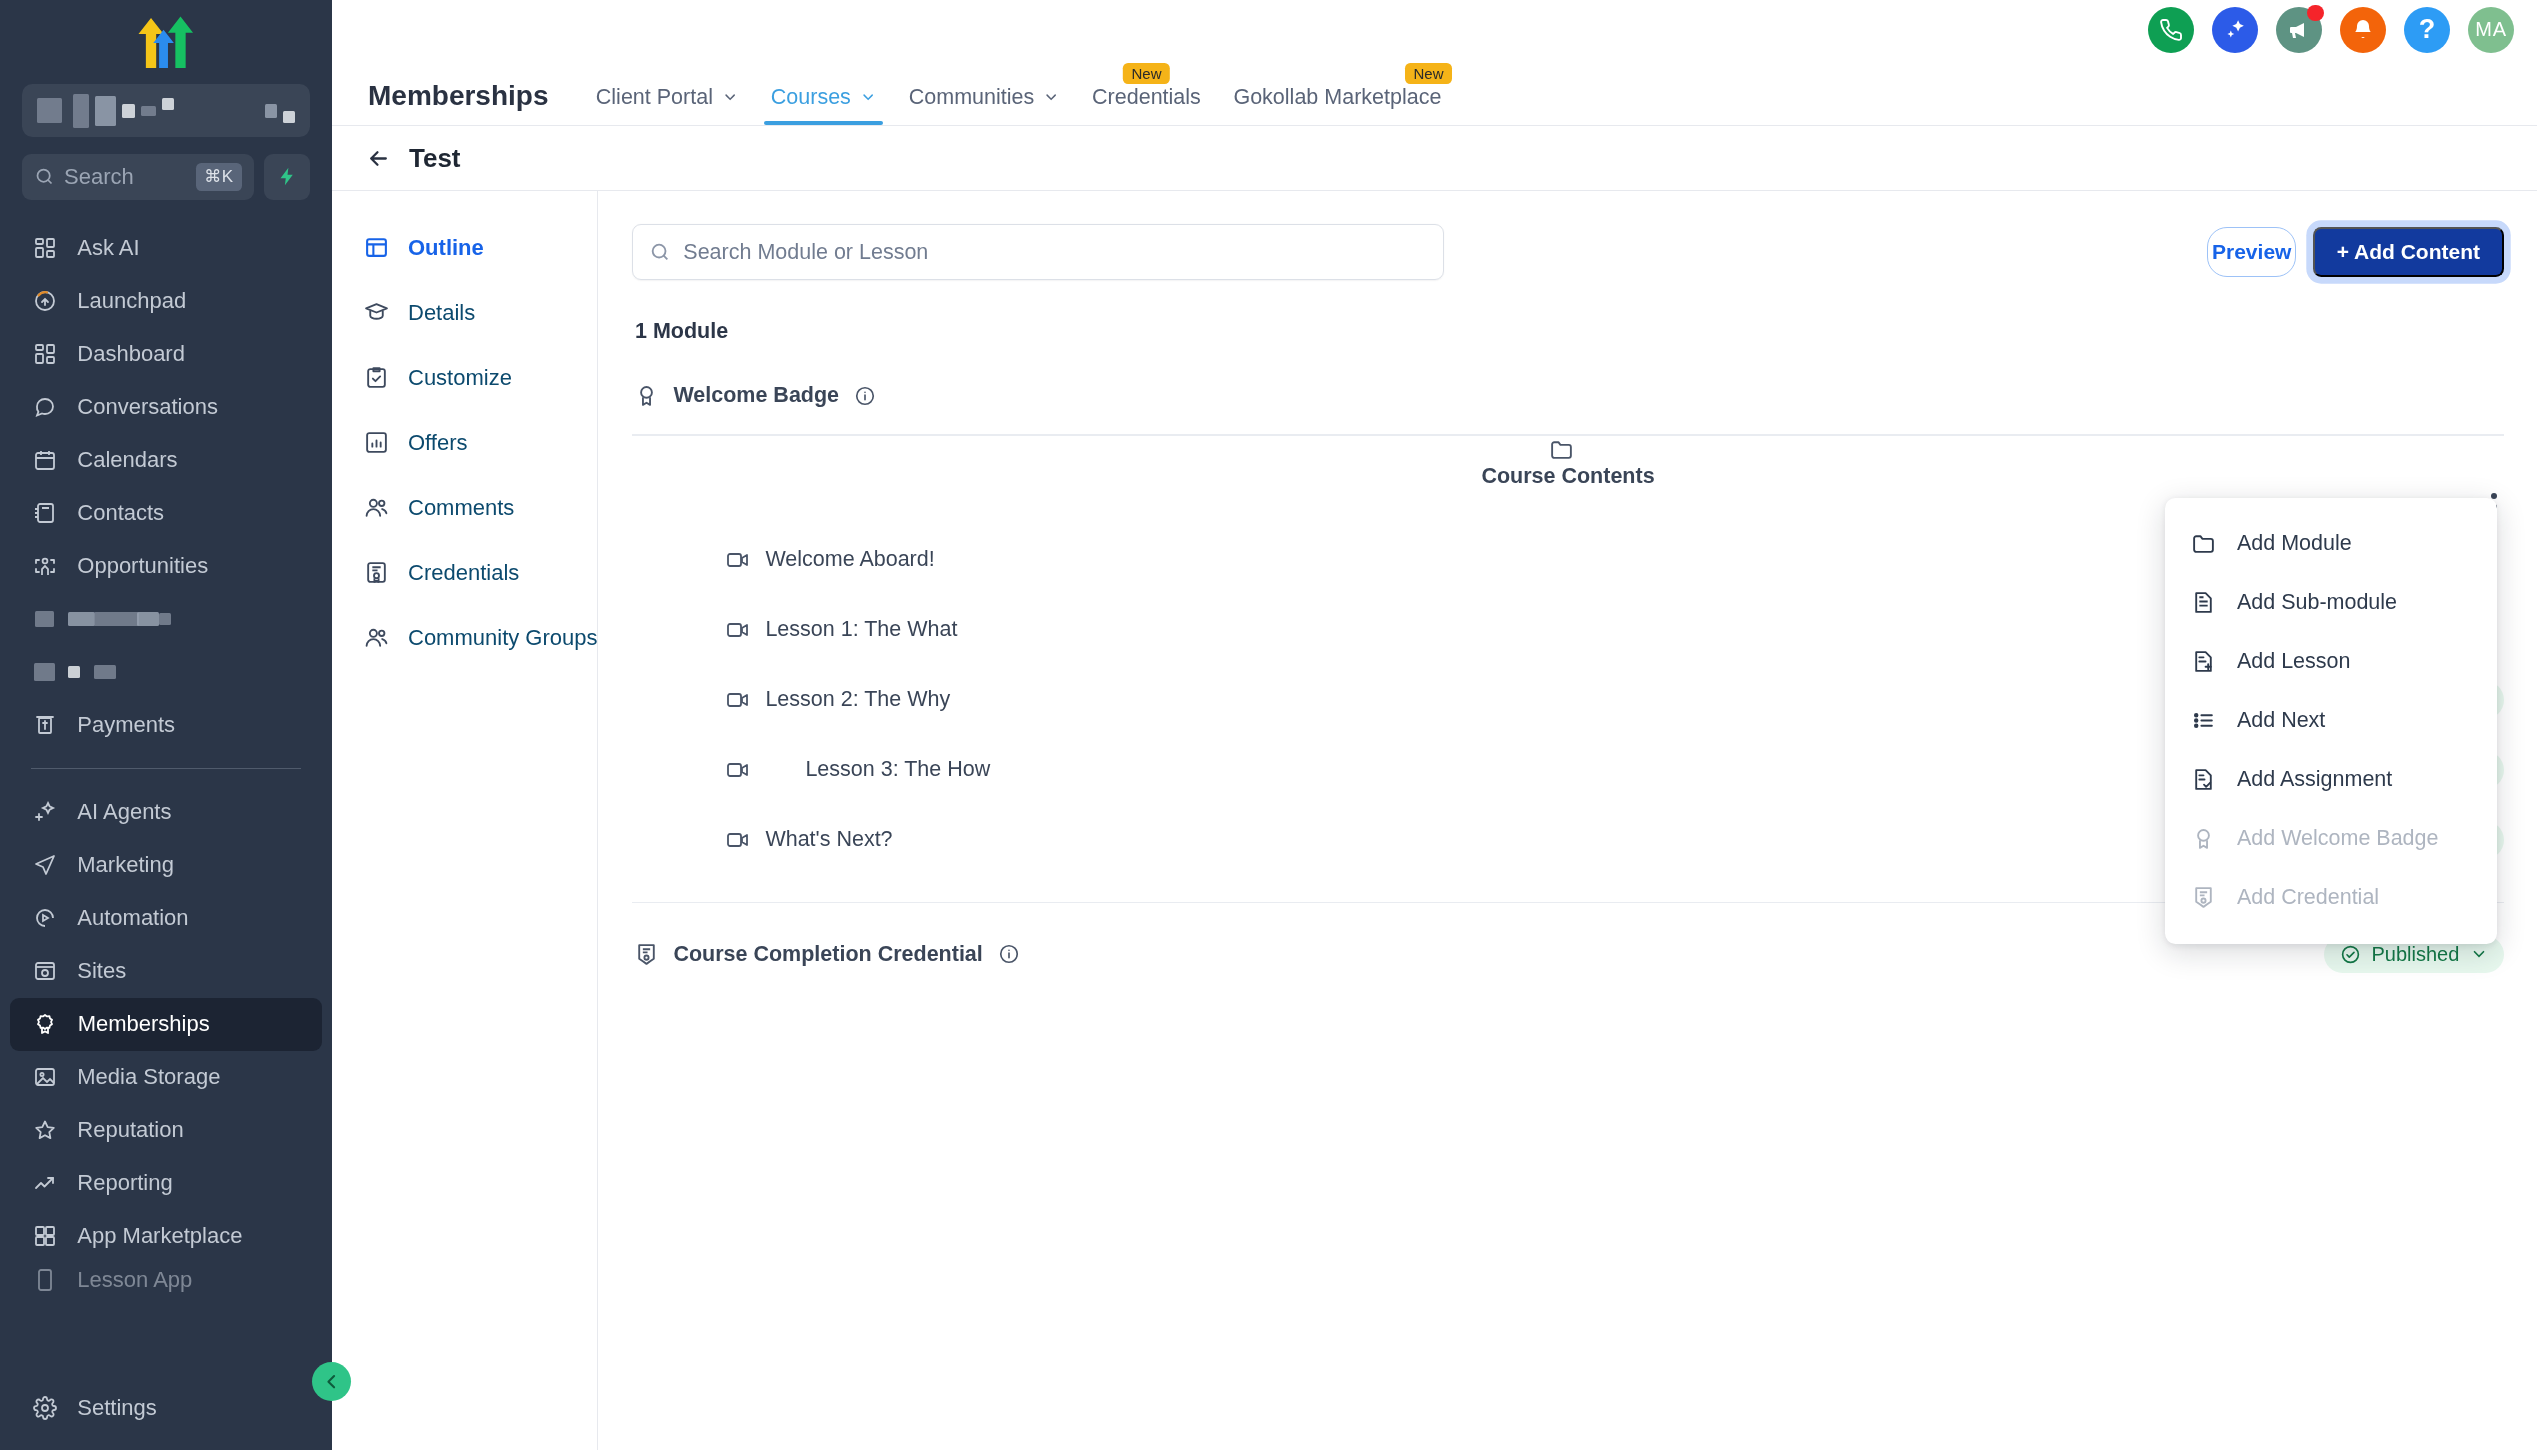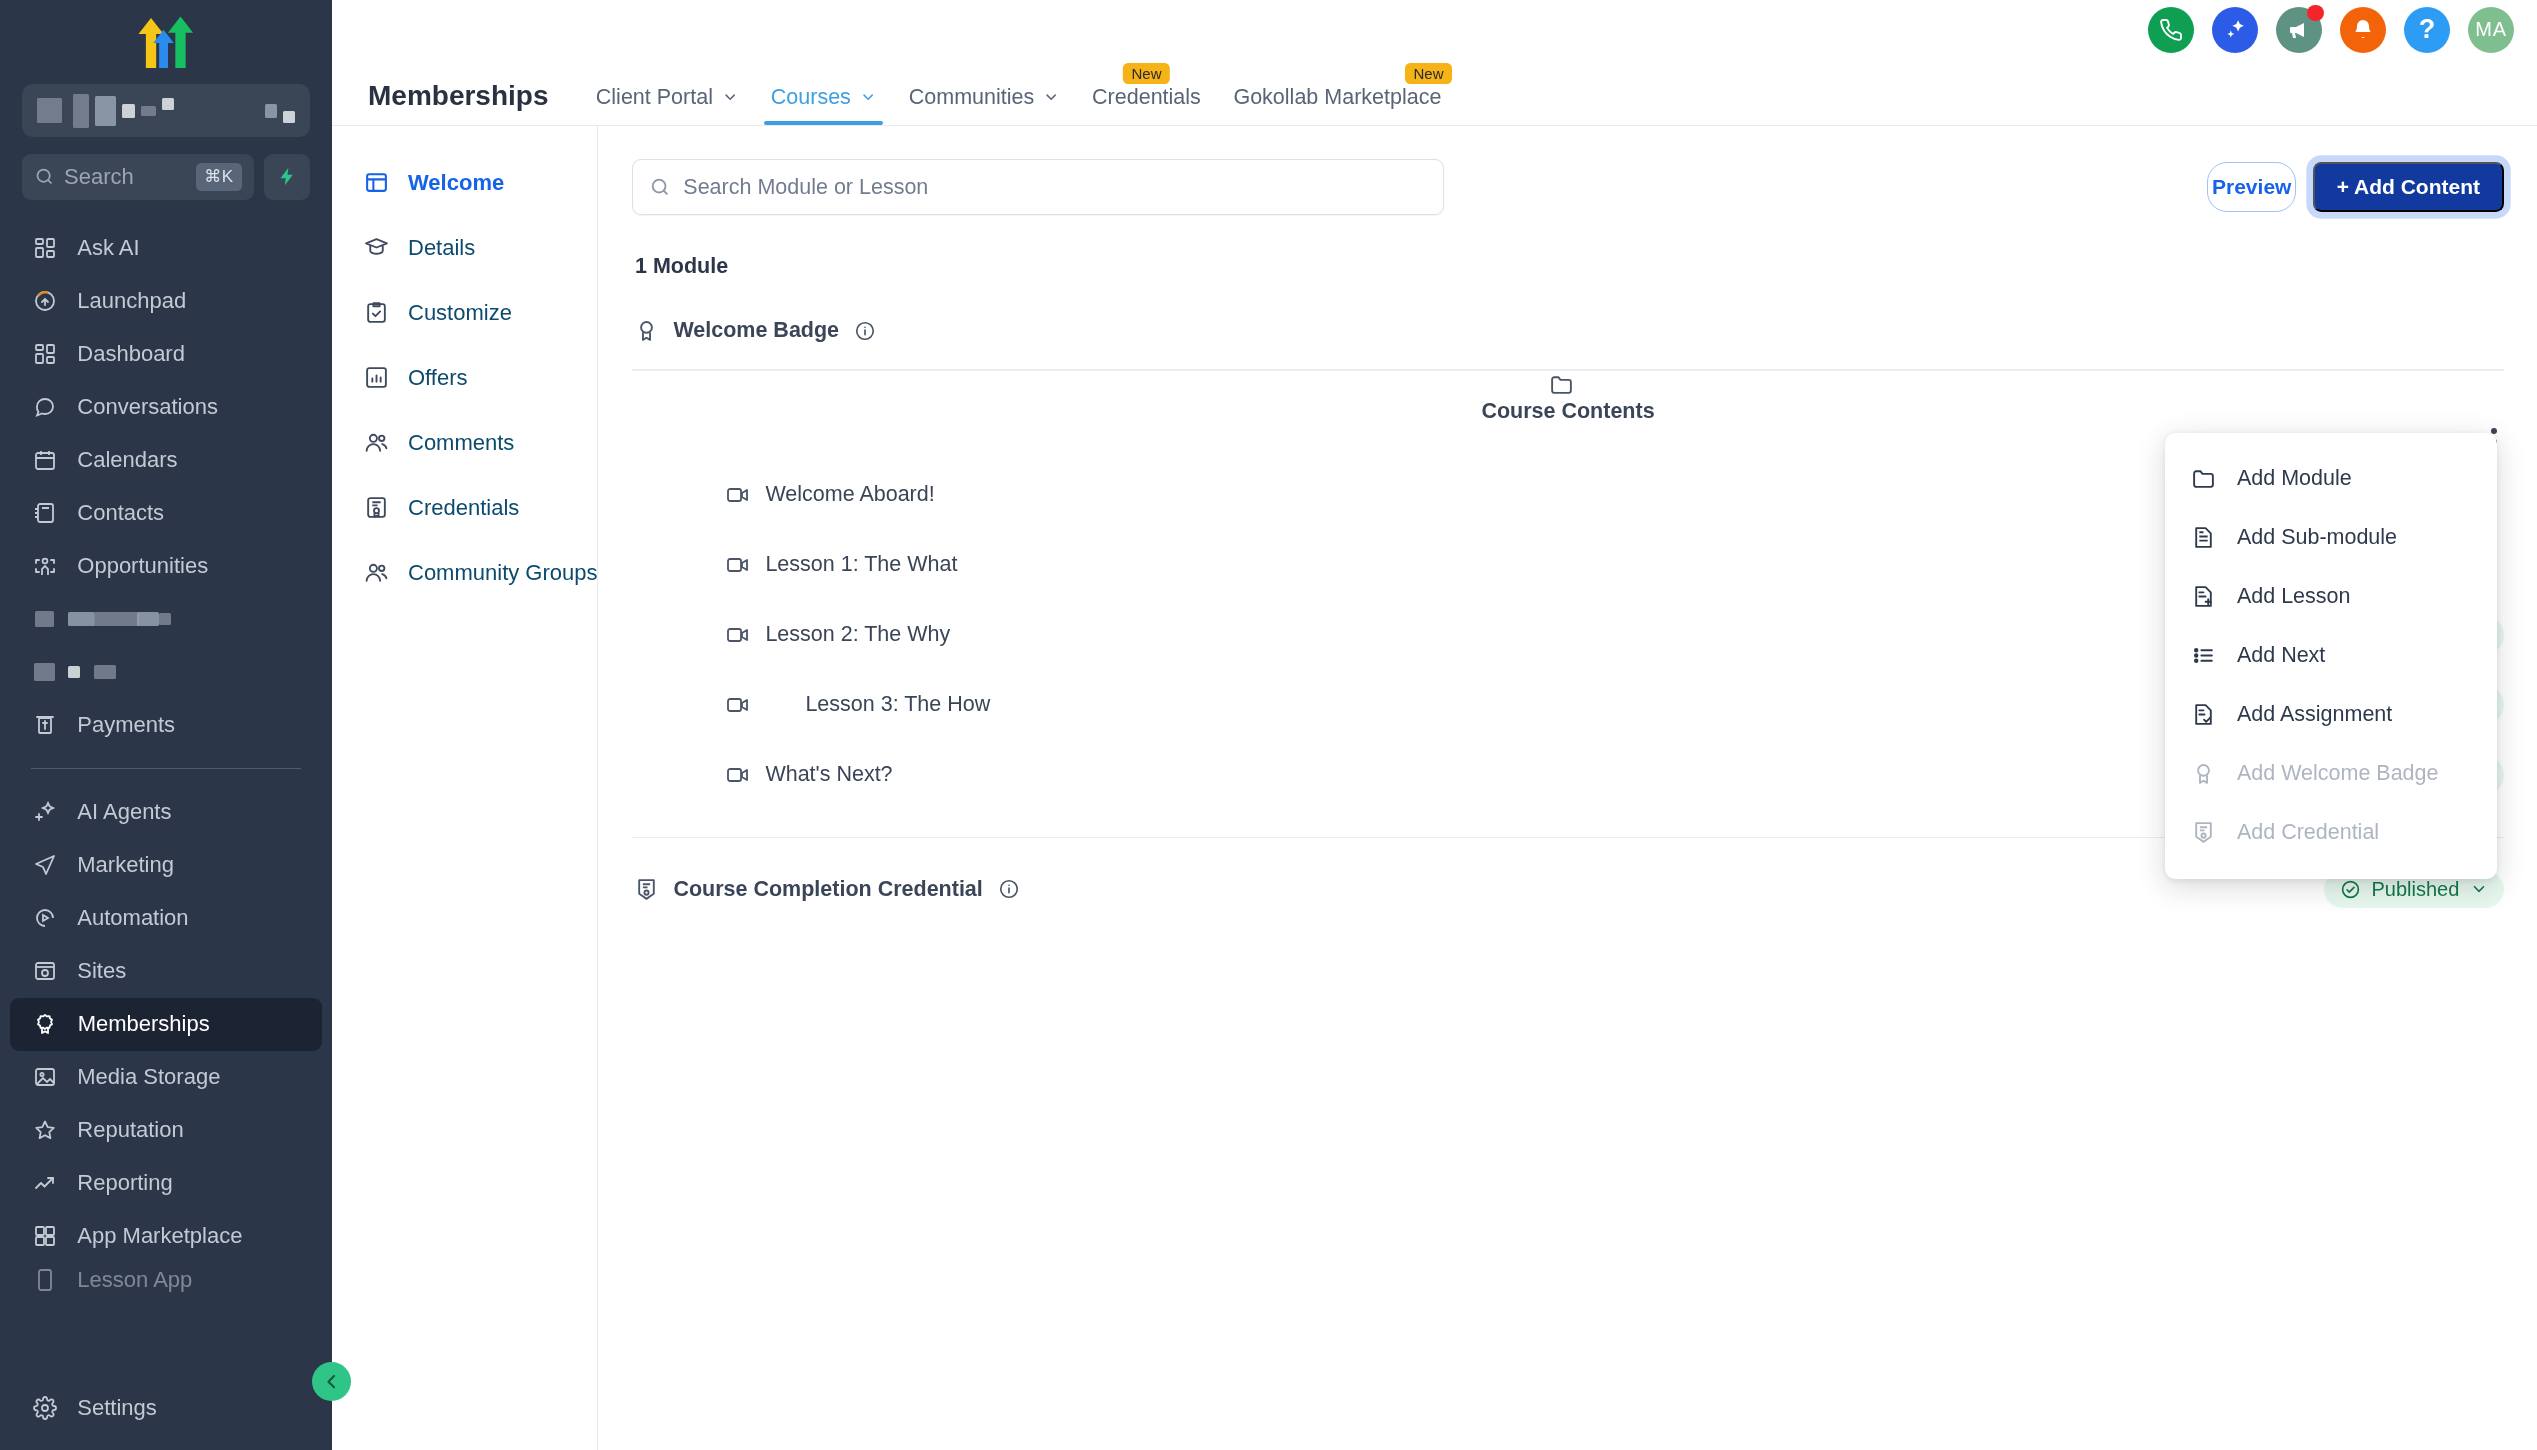--- a/index.html
+++ b/index.html
@@ -519,32 +519,40 @@
         <span class="newbadge">New</span>
         <span>Credentials</span>
       </div>
 
       <div class="tab">
         <span class="newbadge" style="left:auto;right:6px;transform:none;">New</span>
         <span>Gokollab Marketplace</span>
       </div>
     </div>
 
+    <div class="course-head">
+      <span style="display:flex;cursor:pointer;">
+        <svg width="25" height="25" viewBox="0 0 24 24" fill="none" stroke="#2A3242" stroke-width="2.2" stroke-linecap="round" stroke-linejoin="round">
+          <path d="M19 12H5M11 18l-6-6 6-6"></path>
+        </svg>
+      </span>
+      <span class="course-title">Test</span>
+    </div>
 
     <div class="body">
 
       <div class="subnav">
         <div class="subnav-item active">
           <span class="ico">
             <svg width="25" height="25" viewBox="0 0 24 24" fill="none" stroke="#1763E8" stroke-width="2">
               <rect x="3" y="4" width="18" height="16" rx="2"></rect>
                 <path d="M3 9h18M9 9v11"></path>
             </svg>
           </span>
-          <span>Welcome</span>
+          <span>Outline</span>
         </div>
         <div class="subnav-item">
           <span class="ico">
             <svg width="25" height="25" viewBox="0 0 24 24" fill="none" stroke="#3E4A5E" stroke-width="1.8" stroke-linejoin="round">
               <path d="M2 8l10-4 10 4-10 4z"></path>
                 <path d="M6 10v5c0 1.6 2.7 3 6 3s6-1.4 6-3v-5"></path>
             </svg>
           </span>
           <span>Details</span>
         </div>

